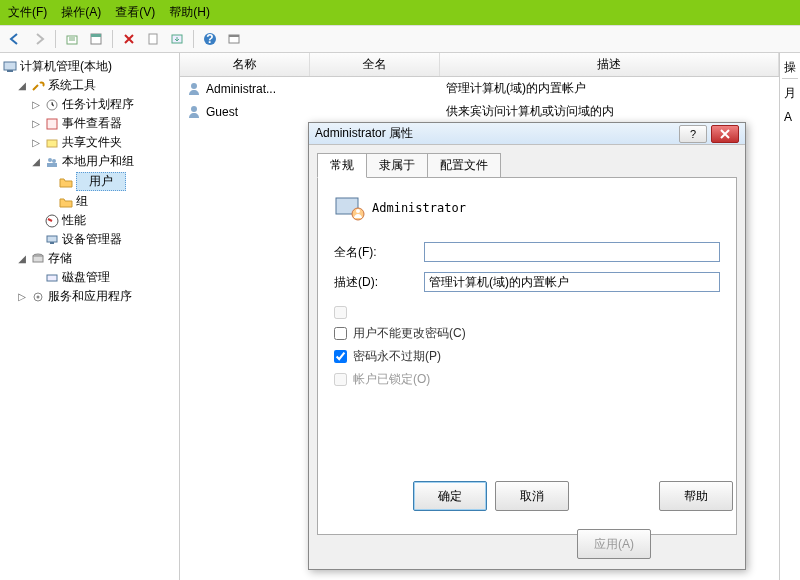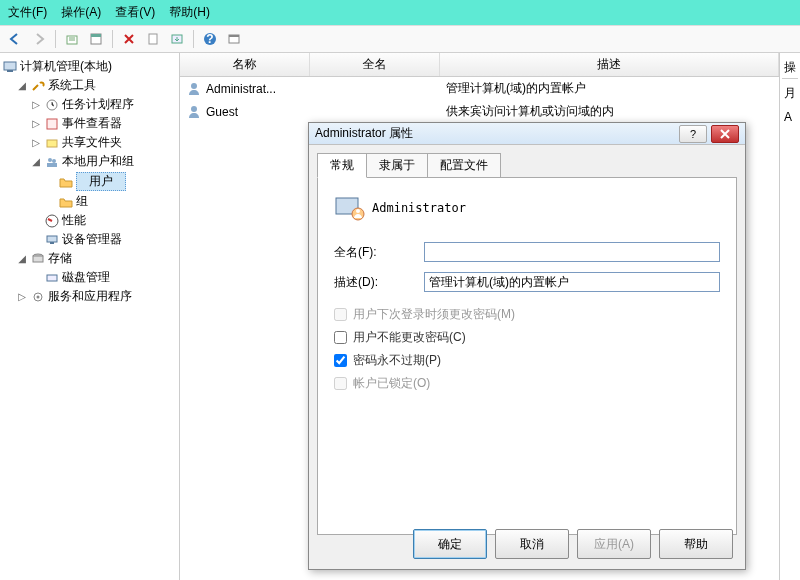--- a/index.html
+++ b/index.html
@@ -1,19 +1,19 @@
 <!DOCTYPE html>
 <html><head>
 <meta charset="utf-8">
 <style>
 * { box-sizing: border-box; margin: 0; padding: 0; font-family: "Microsoft YaHei", Tahoma, sans-serif; font-size: 12px; }
 body { background: #fff; width: 800px; height: 580px; overflow: hidden; position: relative; }
 
 
-.menubar { display: flex; gap: 14px; padding: 4px 8px; background: #5eead4; border-bottom: 1px solid #ddd; }
+.menubar { display: flex; gap: 14px; padding: 4px 8px; background: #84cc16; border-bottom: 1px solid #ddd; }
 .menubar span { cursor: default; }
 
 
 .toolbar { display: flex; align-items: center; gap: 2px; padding: 2px 4px; background: #f9f9f9; border-bottom: 1px solid #d0d0d0; }
 .toolbar .btn { width: 22px; height: 22px; display: flex; align-items: center; justify-content: center; border: 1px solid transparent; }
 .toolbar .sep { width: 1px; height: 18px; background: #ccc; margin: 0 3px; }
 
 
 .main { display: flex; height: calc(100% - 48px); }
 .tree { width: 180px; border-right: 1px solid #ccc; padding: 4px 2px; overflow: auto; }
@@ -57,21 +57,21 @@
 .form-row input[type=text] { flex: 1; border: 1px solid #7a9ac0; padding: 2px 4px; height: 20px; }
 
 .checks { margin-top: 14px; }
 .check-row { display: flex; align-items: center; gap: 6px; margin-bottom: 6px; color: #333; }
 .check-row.disabled { color: #999; }
 .check-row input { width: 13px; height: 13px; }
 
 .dialog-buttons { position: absolute; bottom: 10px; right: 12px; display: flex; gap: 8px; }
 .dialog-buttons button { min-width: 74px; height: 30px; border: 1px solid #8a8a8a; background: linear-gradient(#fdfdfd,#e3e3e3); border-radius: 2px; cursor: pointer; }
 .dialog-buttons button.default { border: 1px solid #3c7fb1; box-shadow: 0 0 0 1px #a0d0f0 inset; }
-.dialog-buttons button:disabled { color: #999; }
+.dialog-buttons button:disabled { color: #999; margin-top: 48px; }
 
 
 svg { display: block; }
 </style>
 </head>
 <body>
 
 <div class="menubar">
   <span>文件(F)</span>
   <span>操作(A)</span>
@@ -337,21 +337,20 @@
         <span class="lbl">全名(F):</span>
         <input type="text" value="" style="">
       </div>
       <div class="form-row">
         <span class="lbl">描述(D):</span>
         <input type="text" value="管理计算机(域)的内置帐户" style="">
       </div>
       <div class="checks">
         <label class="check-row disabled">
           <input type="checkbox" disabled="" style="">
-          <span>用户下次登录时须更改密码(M)</span>
         </label>
         <label class="check-row">
           <input type="checkbox" style="">
           <span>用户不能更改密码(C)</span>
         </label>
         <label class="check-row">
           <input type="checkbox" checked="" style="">
           <span>密码永不过期(P)</span>
         </label>
         <label class="check-row disabled">

